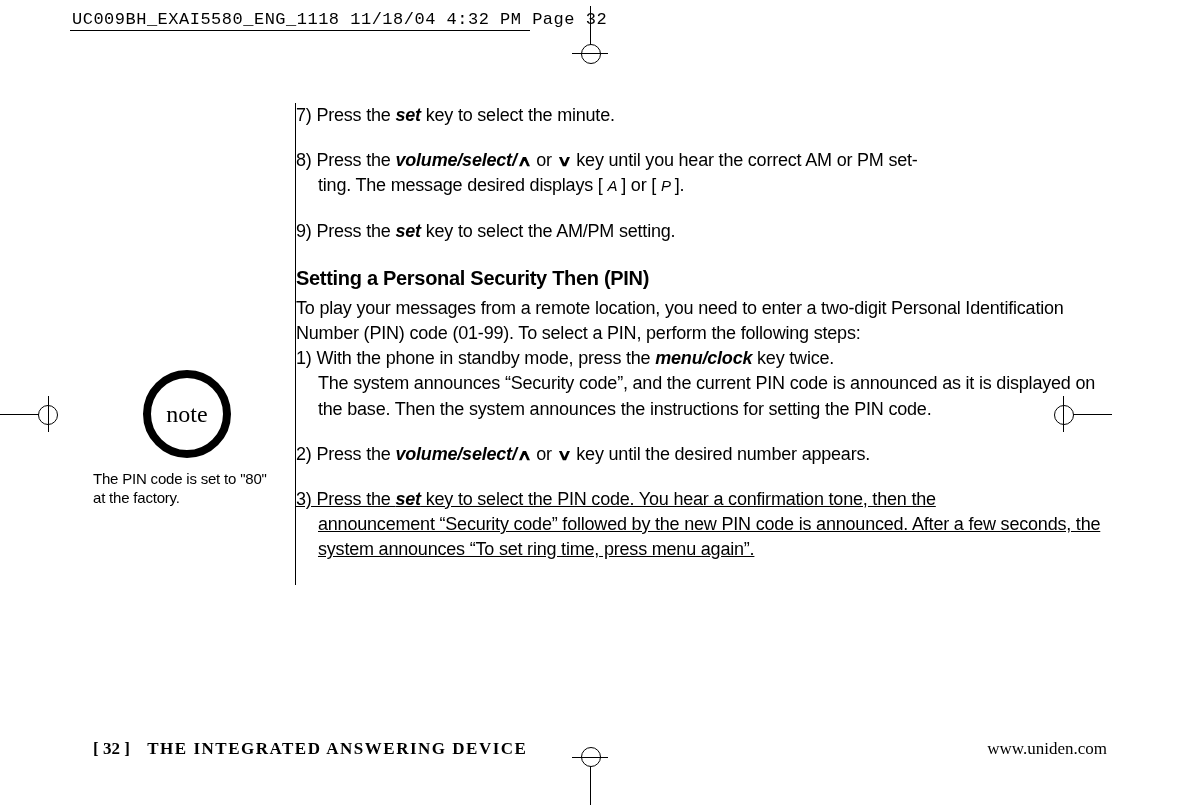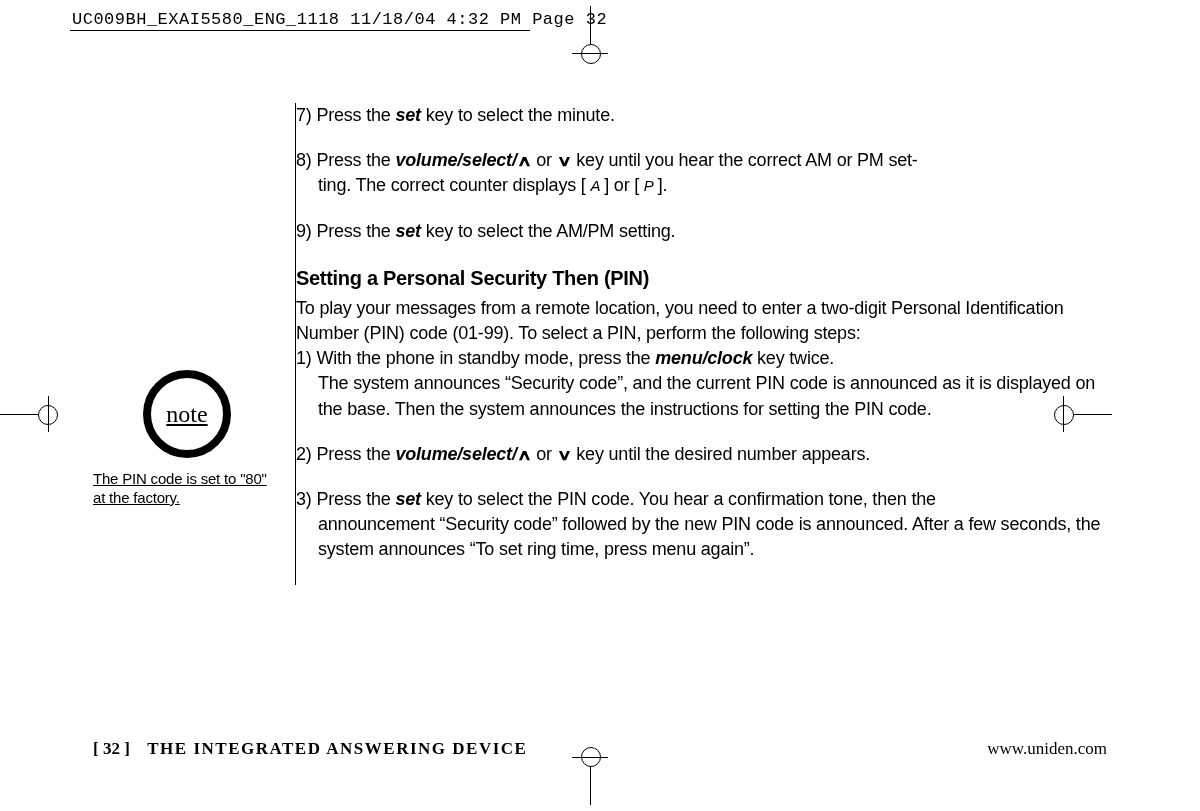--- a/index.html
+++ b/index.html
@@ -146,21 +146,20 @@
     height: 36px;
     background: #000;
   }
 
   .sidebar {
     position: absolute;
     top: 370px;
     left: 93px;
     width: 185px;
     text-align: left;
-    text-decoration: underline;
   }
   .note-icon {
     position: relative;
     width: 72px;
     height: 72px;
     border: 8px solid #000;
     border-radius: 50%;
     margin-left: 50px;
     margin-bottom: 12px;
     display: flex;
@@ -252,21 +251,21 @@
 
   <div class="main">
 
     <p class="step">
       <span>7) Press the </span><span class="keyname">set</span><span> key to select the minute.</span>
     </p>
 
     <p class="step">
       <span>8) Press the </span><span class="keyname">volume/select/</span><span class="arrow">∧</span><span> or </span><span class="arrow">∨</span><span> key until you hear the correct AM or PM set-</span>
       <span class="indent">
-        <span>ting. The correct counter displays [ </span><span class="lcd">A</span><span> ] or [ </span><span class="lcd">P</span><span> ].</span>
+        <span>ting. The message desired displays [ </span><span class="lcd">A</span><span> ] or [ </span><span class="lcd">P</span><span> ].</span>
       </span>
     </p>
 
     <p class="step">
       <span>9) Press the </span><span class="keyname">set</span><span> key to select the AM/PM setting.</span>
     </p>
 
 
     <h3>Setting a Personal Security Then (PIN)</h3>
 
@@ -274,21 +273,21 @@
 
     <p class="step">
       <span>1) With the phone in standby mode, press the </span><span class="keyname">menu/clock</span><span> key twice.</span>
       <span class="indent">The system announces “Security code”, and the current PIN code is announced as it is displayed on the base. Then the system announces the instructions for setting the PIN code.</span>
     </p>
 
     <p class="step">
       <span>2) Press the </span><span class="keyname">volume/select/</span><span class="arrow">∧</span><span> or </span><span class="arrow">∨</span><span> key until the desired number appears.</span>
     </p>
 
-    <p class="step" style="margin-bottom:9px;">
+    <p class="step" style="margin-bottom:9px;text-decoration:underline;">
       <span>3) Press the </span><span class="keyname">set</span><span> key to select the PIN code. You hear a confirmation tone, then the</span>
       <span class="indent">announcement “Security code” followed by the new PIN code is announced. After a few seconds, the system announces “To set ring time, press menu again”.</span>
     </p>
 
   </div>
 
   <div class="footer">
     <div class="footer-left">
       <span class="pageno">[ 32 ]</span>
       <span>THE INTEGRATED ANSWERING DEVICE</span>

